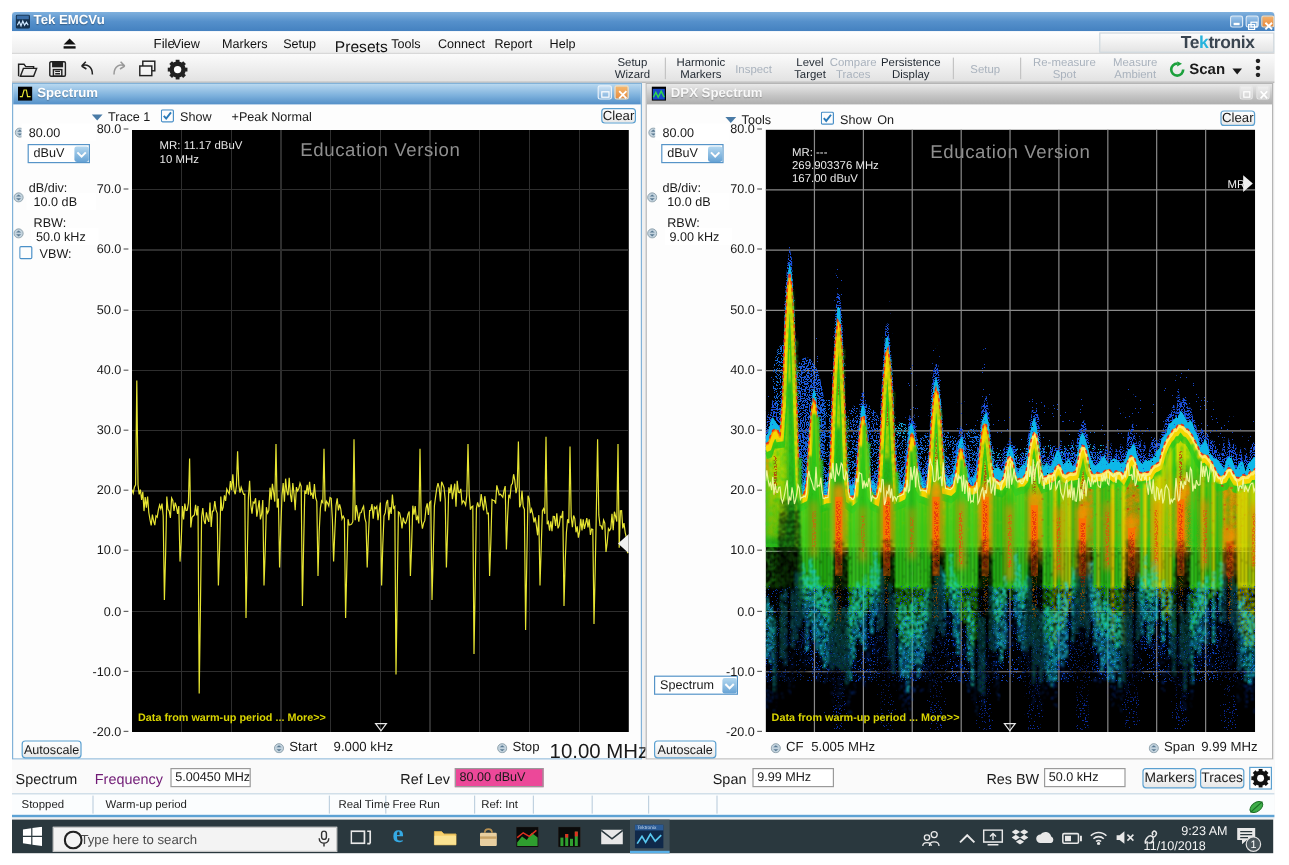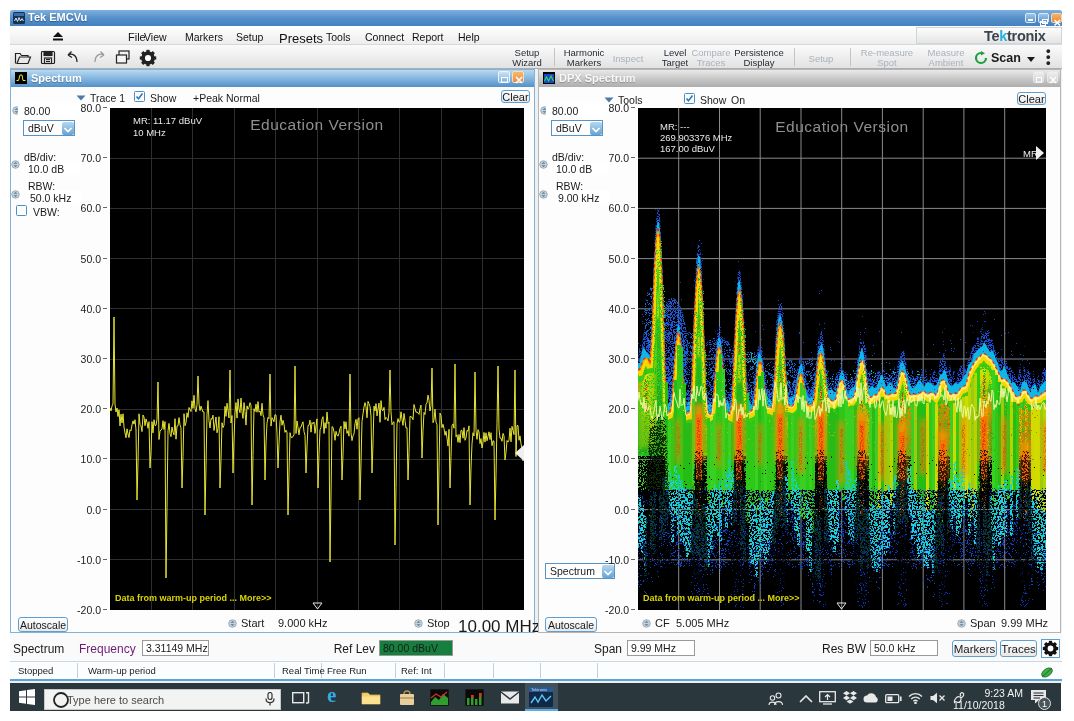--- a/index.html
+++ b/index.html
@@ -1210,23 +1210,23 @@
 <text x="22" y="44" fill="#e8e8e8" font-size="9.5" font-family="Liberation Sans, sans-serif">167.00 dBuV</text>
 <text x="204" y="24" fill="#8f8f8f" font-size="15.5" font-family="Liberation Sans, sans-serif" text-anchor="middle" letter-spacing="0.5">Education Version</text>
 <text x="385" y="49" fill="#f0f0f0" font-size="9.5" font-family="Liberation Sans, sans-serif">MR</text>
 <polygon points="398,38 406,45 398,52" fill="#f0f0f0"></polygon>
 <polygon points="199,495 208,495 203.5,501" fill="none" stroke="#e8e8e8" stroke-width="1"></polygon>
 <text x="5" y="493" fill="#d8d400" font-size="9" font-weight="bold" font-family="Liberation Sans, sans-serif">Data from warm-up period ... More&gt;&gt;</text>
 </svg>
 <div style="position:absolute;left:10px;top:633px;width:1052px;height:28px;background:#fafafa"></div>
 <div style="position:absolute;left:13px;top:642px;font-size:12px;color:#1a1a1a">Spectrum</div>
 <div style="position:absolute;left:79px;top:642px;width:60px;text-align:left;font-size:12px;color:#701a75;white-space:nowrap">Frequency</div>
-<div style="position:absolute;left:142px;top:640px;width:67px;height:16px;background:#fff;border:1px solid #9a9a9a;font-size:10.5px;color:#1a1a1a;padding-left:3px;line-height:15px;white-space:nowrap;overflow:hidden">3.31149 MHz</div>
+<div style="position:absolute;left:142px;top:640px;width:67px;height:16px;background:#fff;border:1px solid #9a9a9a;font-size:10.5px;color:#1a1a1a;padding-left:3px;line-height:15px;white-space:nowrap;overflow:hidden">5.00450 MHz</div>
 <div style="position:absolute;left:315px;top:642px;width:60px;text-align:right;font-size:12px;color:#1a1a1a;white-space:nowrap">Ref Lev</div>
-<div style="position:absolute;left:379px;top:640px;width:74px;height:16px;background:#15803d;border:1px solid #9a9a9a;font-size:10.5px;color:#1a1a1a;padding-left:3px;line-height:15px;white-space:nowrap;overflow:hidden">80.00 dBuV</div>
+<div style="position:absolute;left:379px;top:640px;width:74px;height:16px;background:#ec4899;border:1px solid #9a9a9a;font-size:10.5px;color:#1a1a1a;padding-left:3px;line-height:15px;white-space:nowrap;overflow:hidden">80.00 dBuV</div>
 <div style="position:absolute;left:562px;top:642px;width:60px;text-align:right;font-size:12px;color:#1a1a1a;white-space:nowrap">Span</div>
 <div style="position:absolute;left:627px;top:640px;width:68px;height:16px;background:#fff;border:1px solid #9a9a9a;font-size:10.5px;color:#1a1a1a;padding-left:3px;line-height:15px;white-space:nowrap;overflow:hidden">9.99 MHz</div>
 <div style="position:absolute;left:806px;top:642px;width:60px;text-align:right;font-size:12px;color:#1a1a1a;white-space:nowrap">Res BW</div>
 <div style="position:absolute;left:870px;top:640px;width:68px;height:16px;background:#fff;border:1px solid #9a9a9a;font-size:10.5px;color:#1a1a1a;padding-left:3px;line-height:15px;white-space:nowrap;overflow:hidden">50.0 kHz</div>
 <div style="position:absolute;left:952px;top:640px;width:45px;height:17px;background:linear-gradient(#ffffff,#e8e8e8);border:1px solid #5ba0d0;border-radius:3px;font-size:11.5px;color:#1a1a1a;text-align:center;line-height:16px">Markers</div>
 <div style="position:absolute;left:1000px;top:640px;width:37px;height:17px;background:linear-gradient(#ffffff,#e8e8e8);border:1px solid #5ba0d0;border-radius:3px;font-size:11.5px;color:#1a1a1a;text-align:center;line-height:16px">Traces</div>
 <div style="position:absolute;left:1041px;top:639px;width:19px;height:19px;background:#fff;border:1px solid #5ba0d0"></div>
 <svg width="17" height="17" style="position:absolute;left:1042px;top:640px">
     <g transform="translate(8.5,8.5)">
       <circle r="6.3" fill="#111"></circle>

